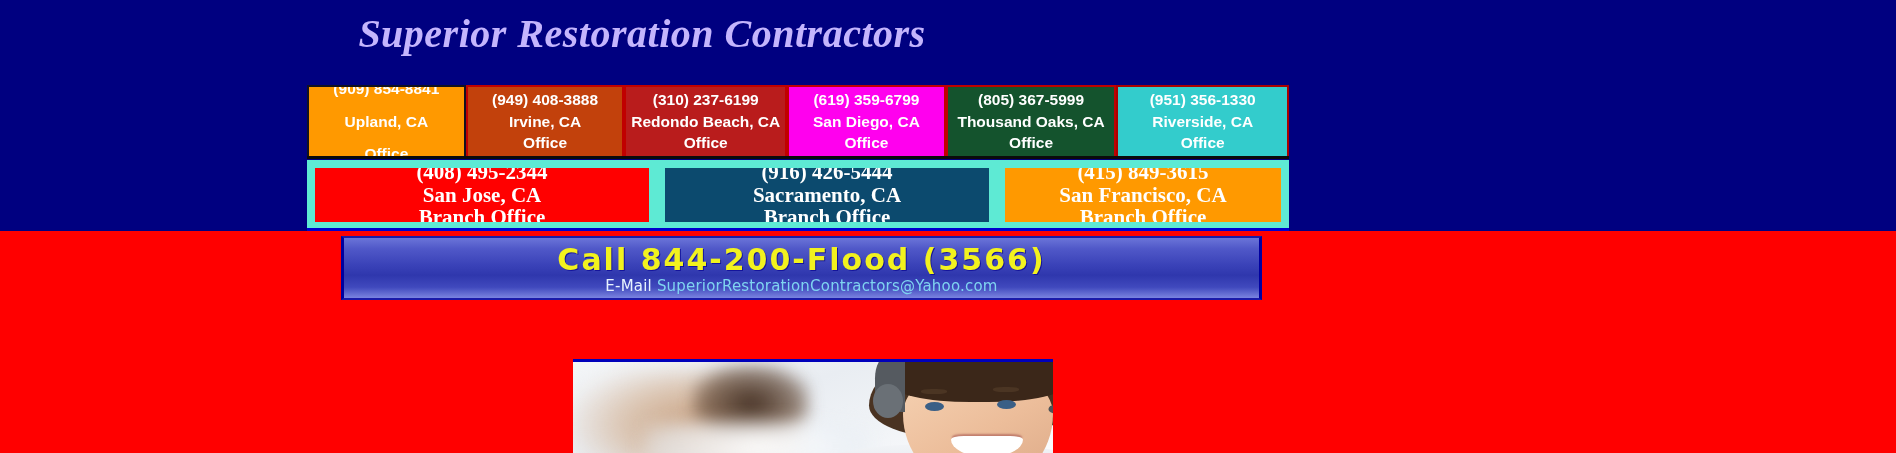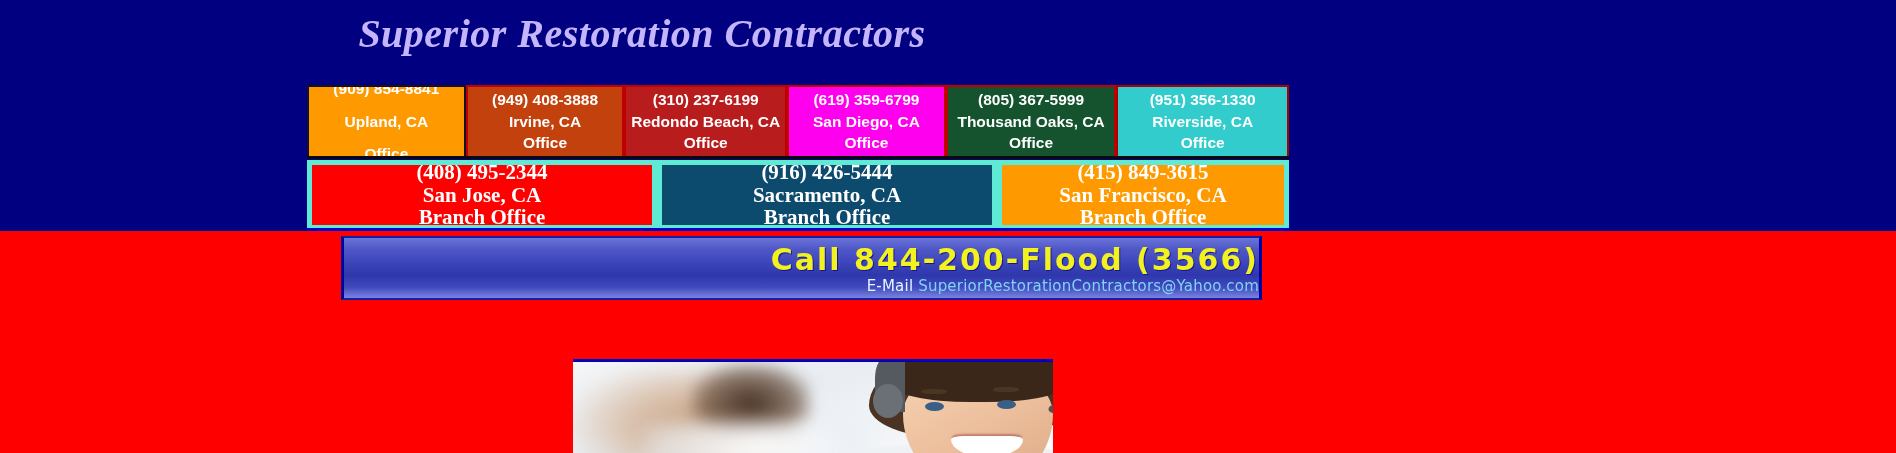--- a/index.html
+++ b/index.html
@@ -51,21 +51,21 @@
   .b-thousand{ background:#14532d; width:172px; }
   .b-riverside{background:#33CCCC; width:174px; border-color:#aa0000; }
 
   
   .branch-row {
     position: absolute; left: 307px; top: 160px;
     width: 982px; height: 70px;
     display: flex; align-items: stretch;
   }
   .branch-box {
-    border: 5px solid #5eead4;
+    border: 8px solid #5eead4;
     display: flex; flex-direction: column;
     align-items: center; justify-content: center;
     color: #ffffff;
     font-family: "Liberation Serif", "DejaVu Serif", serif;
     font-weight: bold;
     font-size: 21px;
     line-height: 1.08;
     text-align: center;
     white-space: nowrap;
     overflow: hidden;
@@ -86,21 +86,21 @@
     position: absolute; left: 341px; top: 236px;
     width: 921px; height: 64px;
     background: linear-gradient(to bottom,
         #6b74d8 0%, #5058c8 18%, #3a42b8 45%,
         #2f37ad 62%, #4049bd 82%, #7a84e0 100%);
     border-left: 3px solid #0000A0;
     border-right: 3px solid #0000A0;
     border-top: 2px solid #1a1aa8;
     border-bottom: 2px solid #1a1aa8;
     display: flex; flex-direction: column;
-    align-items: flex-end; justify-content: center;
+    align-items: center; justify-content: center;
     overflow: hidden;
   }
   .call-line {
     font-family: "DejaVu Sans", sans-serif;
     font-weight: bold; font-size: 30px;
     color: #F2F21E;
     letter-spacing: 2px;
     white-space: nowrap;
     text-shadow: 1px 1px 0 #14149c;
     margin-top: 1px;

